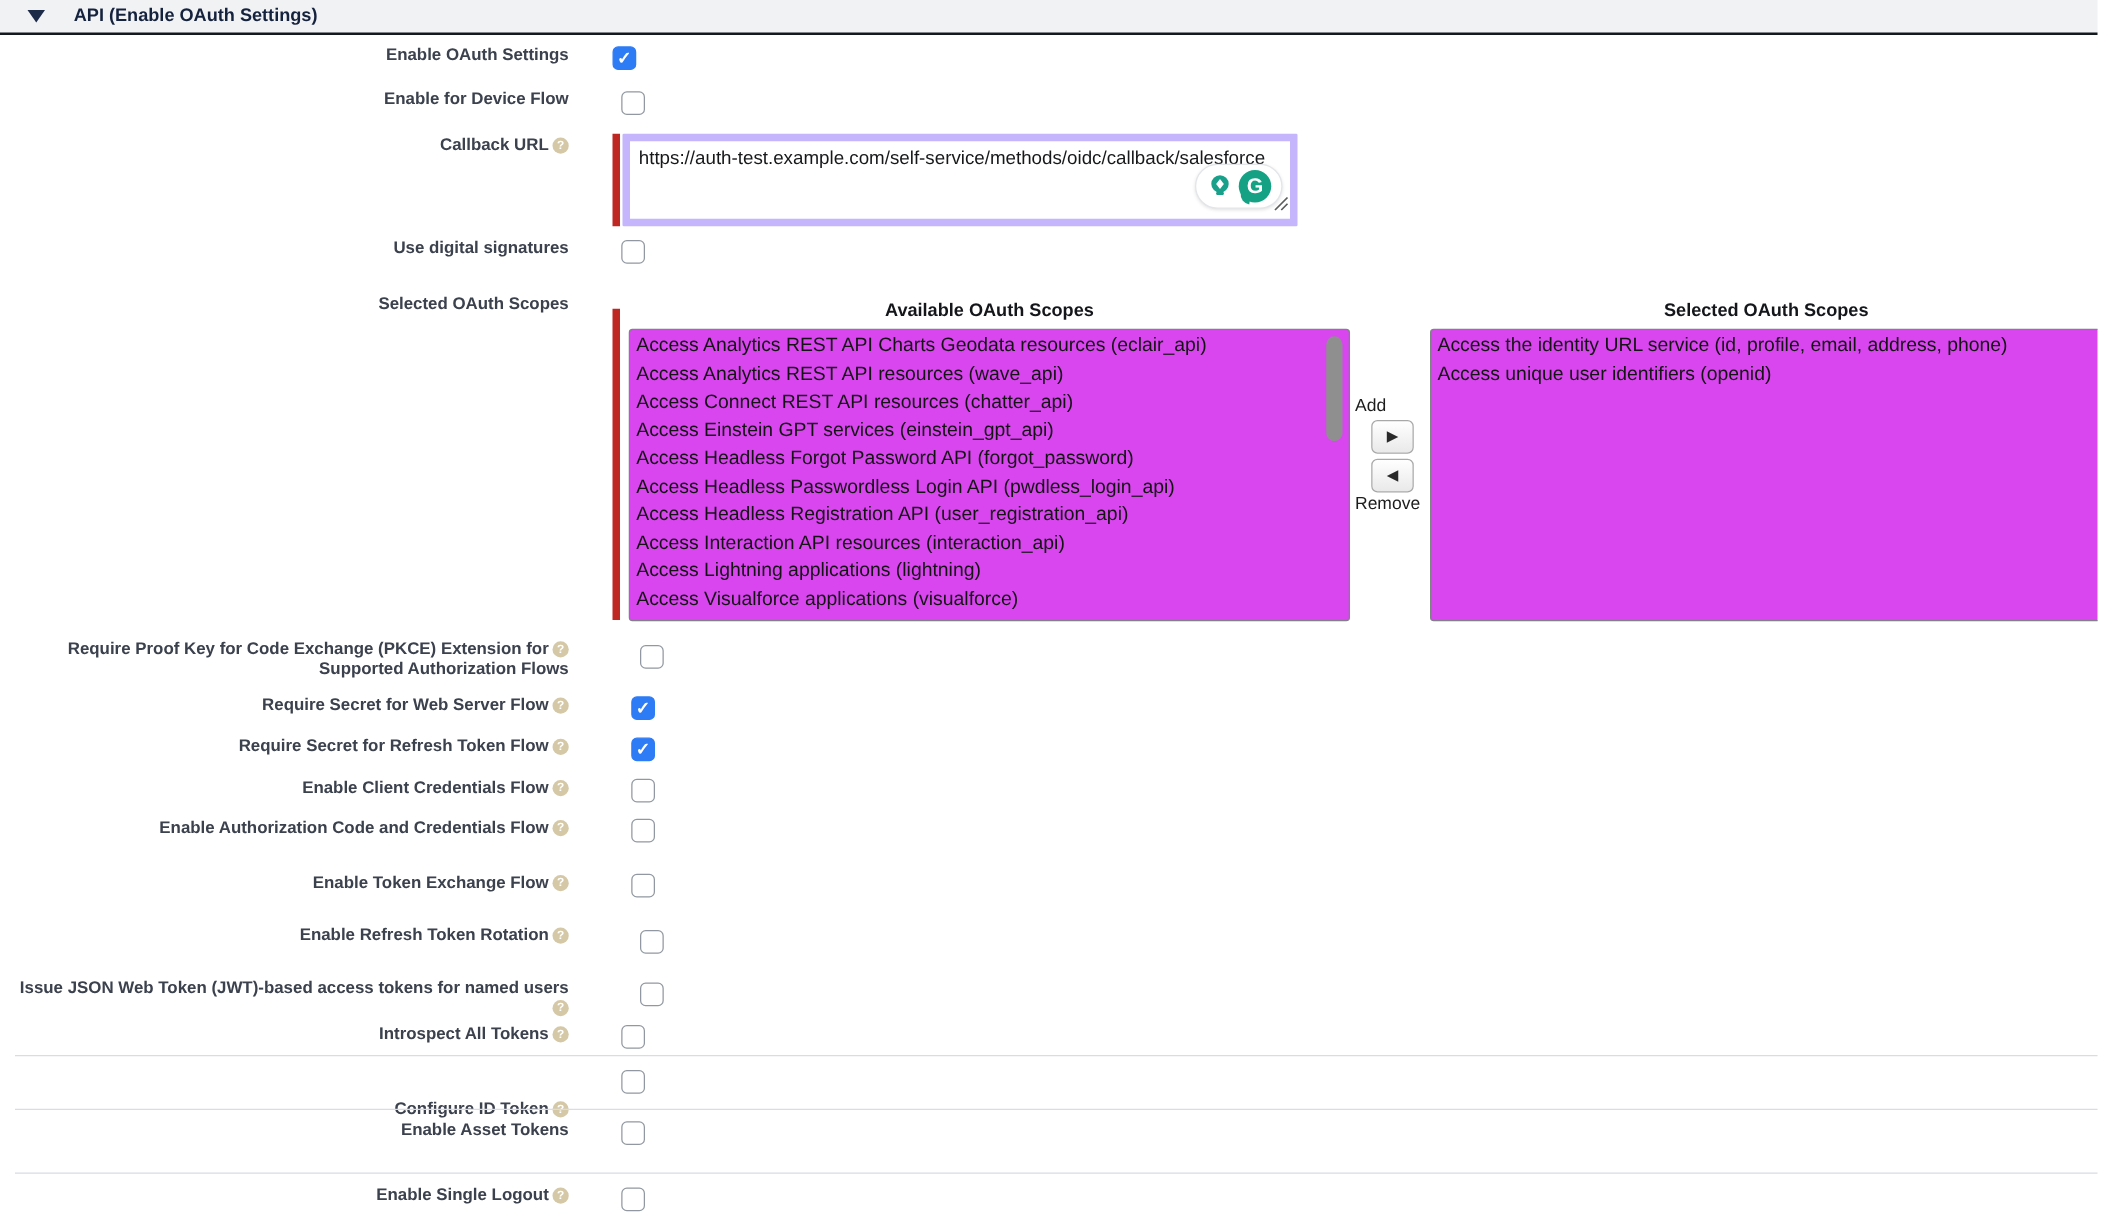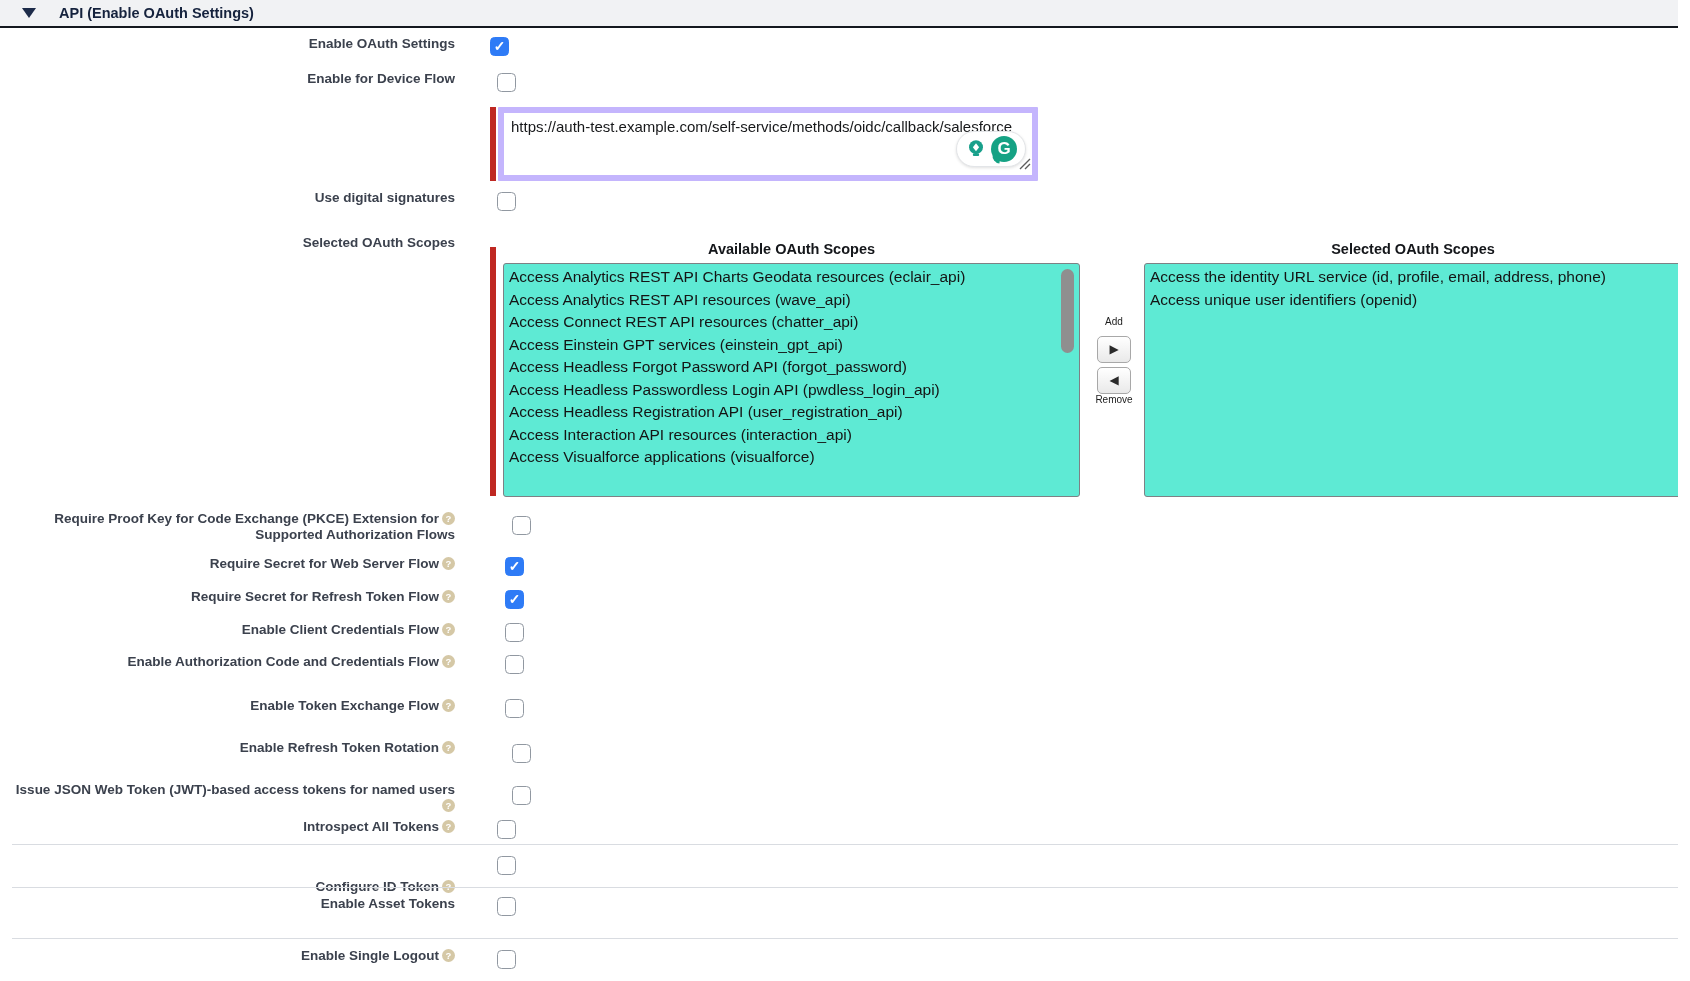--- a/index.html
+++ b/index.html
@@ -38,25 +38,25 @@
   .g-icon { position:relative; width:26px; height:26px; border-radius:50%; background:#15a284;
     color:#fff; font-weight:bold; font-size:17px; text-align:center; line-height:25px; }
   .g-icon::after { content:""; position:absolute; left:1px; bottom:-1px; width:8px; height:8px;
     background:#15a284; border-radius:0 0 0 8px; transform:rotate(8deg); }
   .g-letter { position:relative; z-index:1; }
   .resize-handle { position:absolute; right:1px; bottom:1px; }
 
   
   .lb-header { position:absolute; top:241px; font-size:14.5px; font-weight:bold; color:#14161a; text-align:center; }
   .listbox { position:absolute; top:263px; height:234px; border:1px solid #7e8185; border-radius:3px;
-    background:#5eead4; overflow:hidden; padding:2px 0 0 5px; }
+    background:#d946ef; overflow:hidden; padding:2px 0 0 5px; }
   .lb-item { font-size:15.5px; color:#141414; line-height:22.5px; white-space:nowrap; }
   .scroll-thumb { position:absolute; left:1061px; top:269px; width:13px; height:84px;
     background:#8f8f8f; border-radius:7px; }
-  .midlbl { position:absolute; width:60px; text-align:center; font-size:10px; color:#1c1c1c; }
+  .midlbl { position:absolute; width:60px; font-size:14px; color:#1c1c1c; }
   .arrow-btn { position:absolute; width:34px; height:27px; border:1px solid #a8a8a8; border-radius:5px;
     background:linear-gradient(#ffffff,#e9e9e9); font-size:12px; color:#2a2a2a; text-align:center;
     line-height:25px; cursor:pointer; }
 
   .divider { position:absolute; left:12px; width:1670px; height:1px; background:#d9dce1; }
 </style>
 </head>
 <body>
 
 <div class="canvas">
@@ -65,20 +65,23 @@
     <span class="tri"></span>
     <span class="sec-title">API (Enable OAuth Settings)</span>
   </div>
 
   <div class="lbl" style="top:36px">Enable OAuth Settings</div>
   <span class="cb checked" style="left:490px;top:37px"></span>
 
   <div class="lbl" style="top:71px">Enable for Device Flow</div>
   <span class="cb" style="left:497px;top:73px"></span>
 
+  <div class="lbl" style="top:108px">
+    <span>Callback URL</span><span class="help">?</span>
+  </div>
   <div class="reqbar" style="left:490px;top:107px;width:6px;height:74px"></div>
   <div class="cb-url-box">
     <div class="cb-url-text">https://auth-test.example.com/self-service/methods/oidc/callback/salesforce</div>
     <div class="gram-pill">
       <span class="bulb-icon">
         <svg width="22" height="22" viewBox="0 0 24 24">
           <circle cx="12" cy="10" r="7.6" fill="#18a08b"></circle>
           <rect x="8.6" y="17" width="6.8" height="2.6" rx="1" fill="#18a08b"></rect>
           <path d="M12 5.6 L15.4 10 L12 14.4 L8.6 10 Z" fill="#ffffff"></path>
         </svg>
@@ -101,20 +104,21 @@
   <div class="lb-header" style="left:503px;width:577px">Available OAuth Scopes</div>
   <div class="listbox" style="left:503px;width:577px">
       <div class="lb-item">Access Analytics REST API Charts Geodata resources (eclair_api)</div>
       <div class="lb-item">Access Analytics REST API resources (wave_api)</div>
       <div class="lb-item">Access Connect REST API resources (chatter_api)</div>
       <div class="lb-item">Access Einstein GPT services (einstein_gpt_api)</div>
       <div class="lb-item">Access Headless Forgot Password API (forgot_password)</div>
       <div class="lb-item">Access Headless Passwordless Login API (pwdless_login_api)</div>
       <div class="lb-item">Access Headless Registration API (user_registration_api)</div>
       <div class="lb-item">Access Interaction API resources (interaction_api)</div>
+      <div class="lb-item">Access Lightning applications (lightning)</div>
       <div class="lb-item">Access Visualforce applications (visualforce)</div>
     </div>
   <div class="scroll-thumb"></div>
 
   <div class="midlbl" style="left:1084px;top:316px">Add</div>
   <button class="arrow-btn" style="left:1097px;top:336px">▶</button>
   <button class="arrow-btn" style="left:1097px;top:367px">◀</button>
   <div class="midlbl" style="left:1084px;top:394px">Remove</div>
 
   <div class="lb-header" style="left:1144px;width:538px">Selected OAuth Scopes</div>

